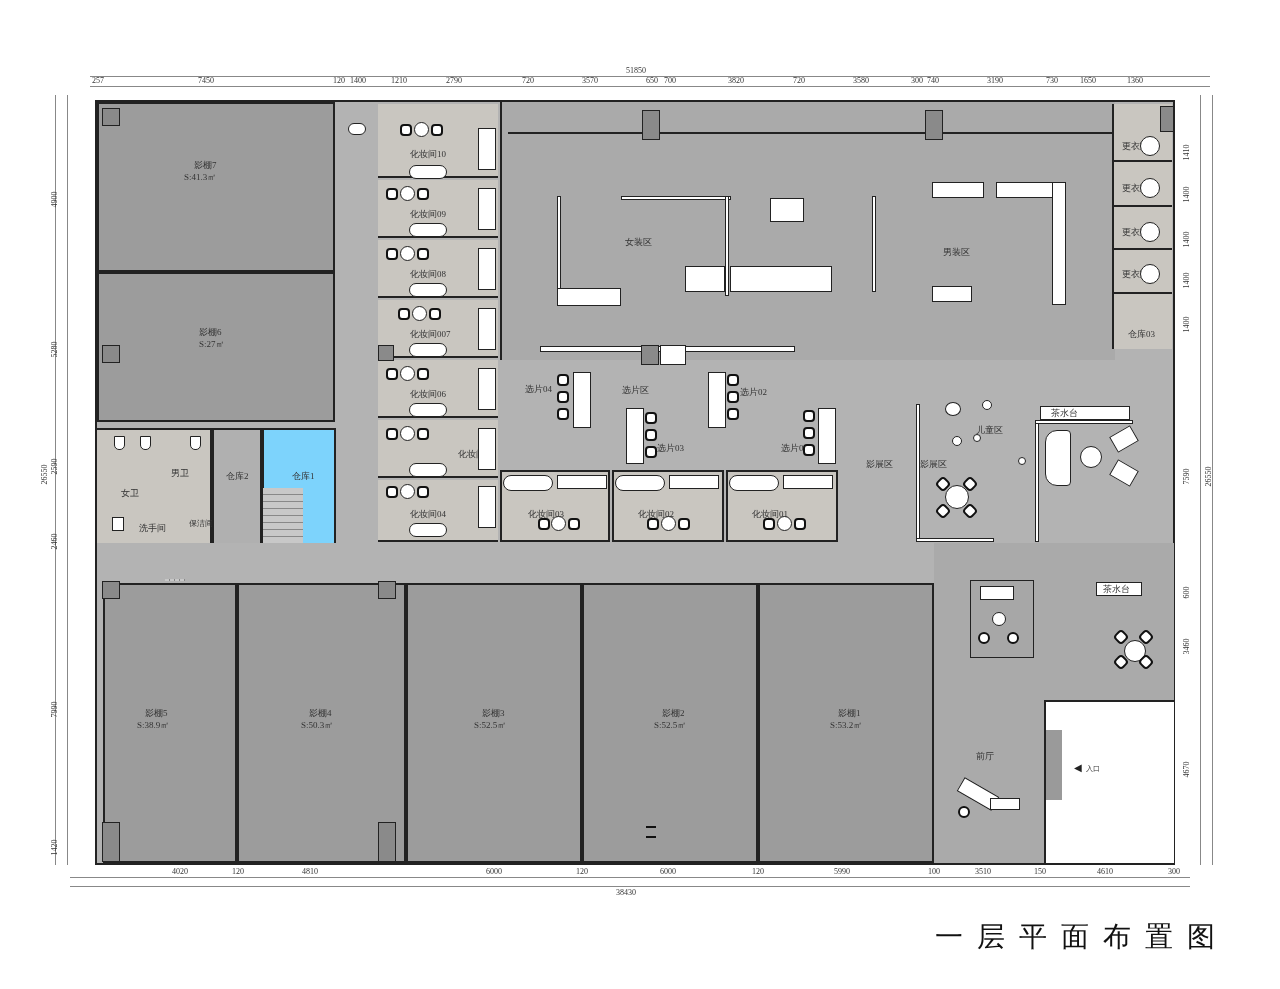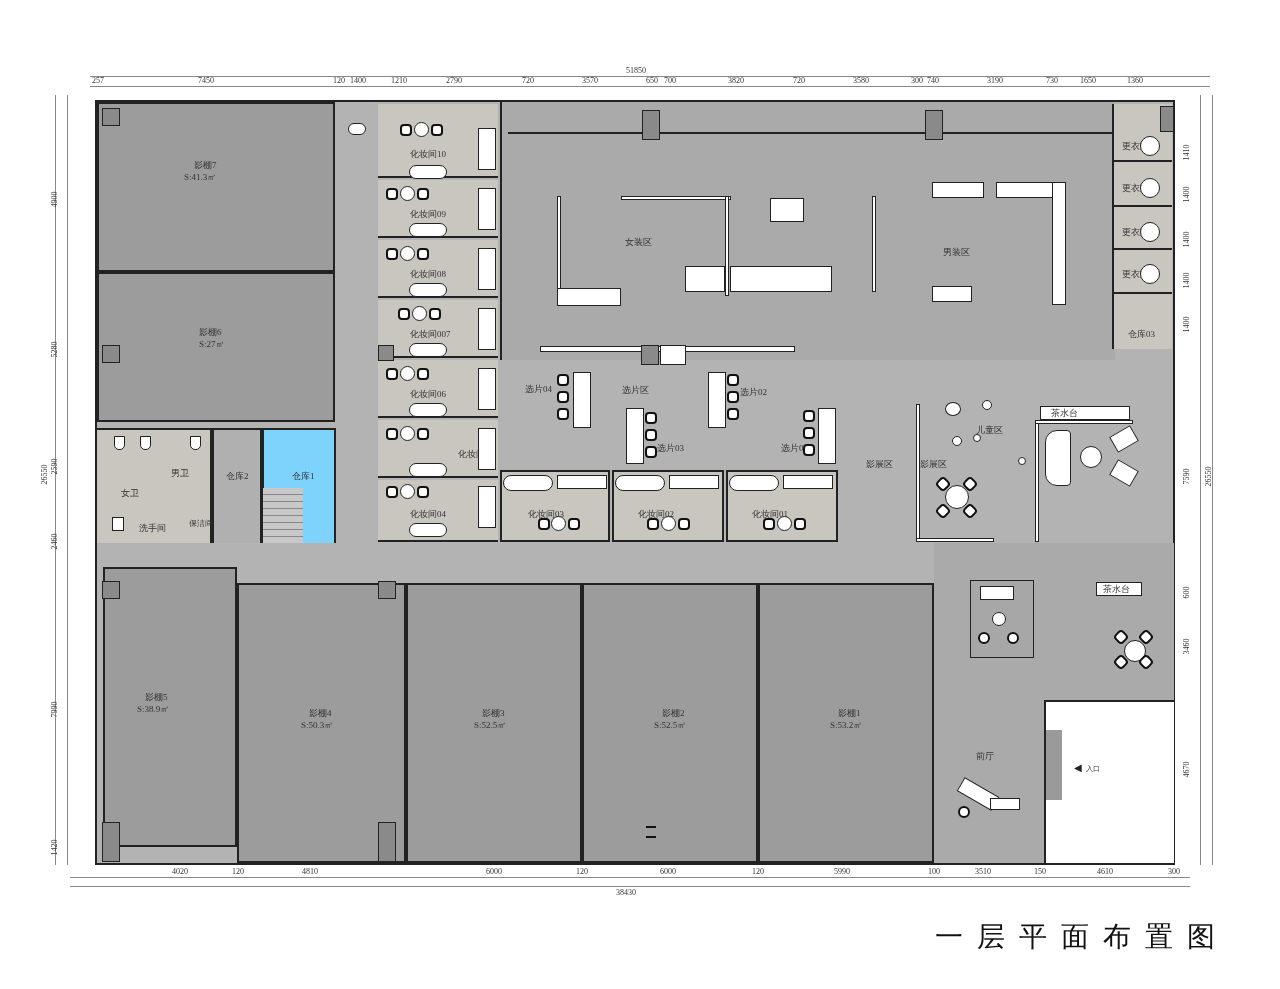--- a/index.html
+++ b/index.html
@@ -323,21 +323,21 @@
   <div class="chair" style="left:964px;top:478px;transform:rotate(45deg);"></div>
   <div class="chair" style="left:937px;top:505px;transform:rotate(45deg);"></div>
   <div class="chair" style="left:964px;top:505px;transform:rotate(45deg);"></div>
   <div class="fixture" style="left:1045px;top:430px;width:26px;height:56px;border-radius:12px 4px 4px 12px;"></div>
   <div class="round" style="left:1080px;top:446px;width:22px;height:22px;"></div>
   <div class="fixture" style="left:1112px;top:430px;width:24px;height:18px;transform:rotate(-30deg);"></div>
   <div class="fixture" style="left:1112px;top:464px;width:24px;height:18px;transform:rotate(30deg);"></div>
 
   <div class="room corridor" style="left:97px;top:543px;width:836px;height:36px;"></div>
 
-  <div class="room studio" style="left:103px;top:567px;width:134px;height:280px;padding-left:27px;">
+  <div class="room studio" style="left:103px;top:583px;width:134px;height:280px;padding-left:27px;">
     <div class="label" style="left:40px;top:122px;">影棚5</div>
     <div class="label" style="left:32px;top:134px;">S:38.9㎡</div>
   </div>
   <div class="room studio" style="left:237px;top:583px;width:169px;height:280px;">
     <div class="label" style="left:70px;top:122px;">影棚4</div>
     <div class="label" style="left:62px;top:134px;">S:50.3㎡</div>
   </div>
   <div class="room studio" style="left:406px;top:583px;width:176px;height:280px;">
     <div class="label" style="left:74px;top:122px;">影棚3</div>
     <div class="label" style="left:66px;top:134px;">S:52.5㎡</div>

